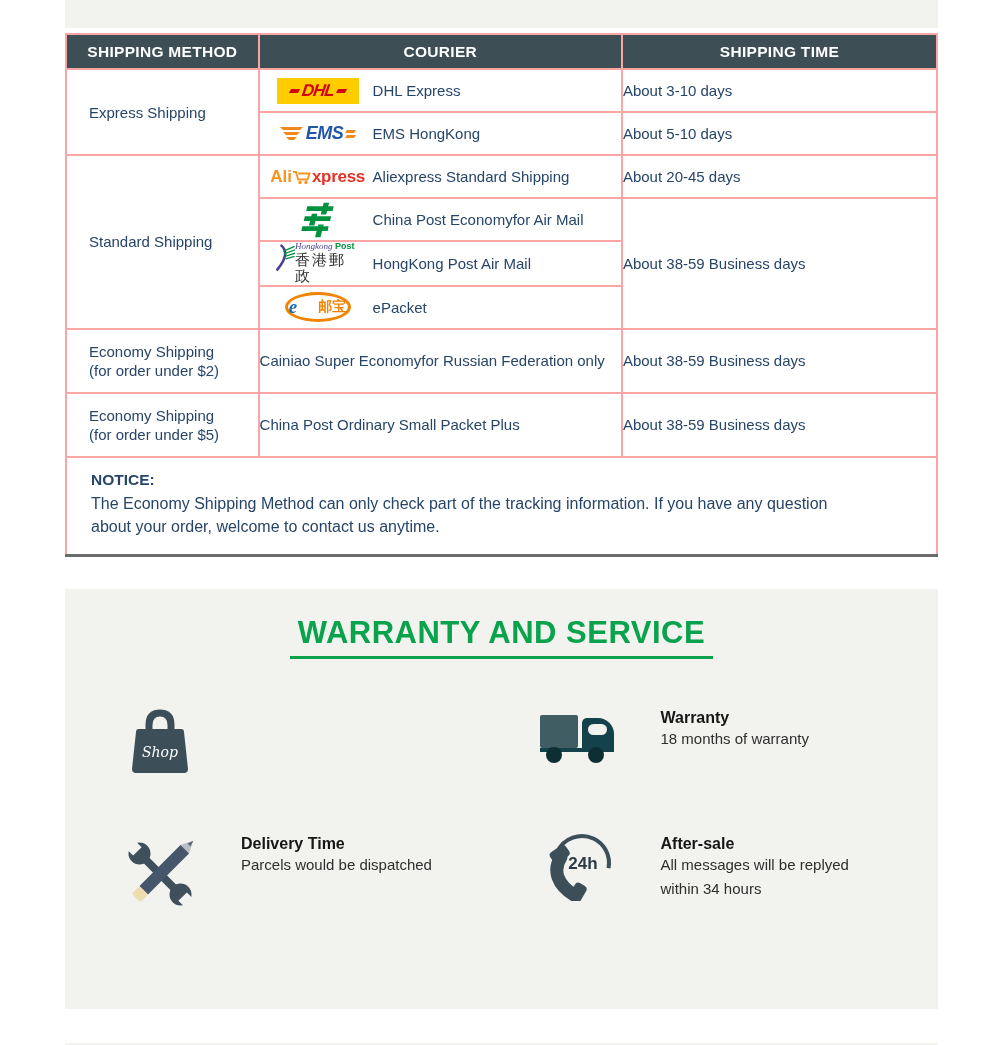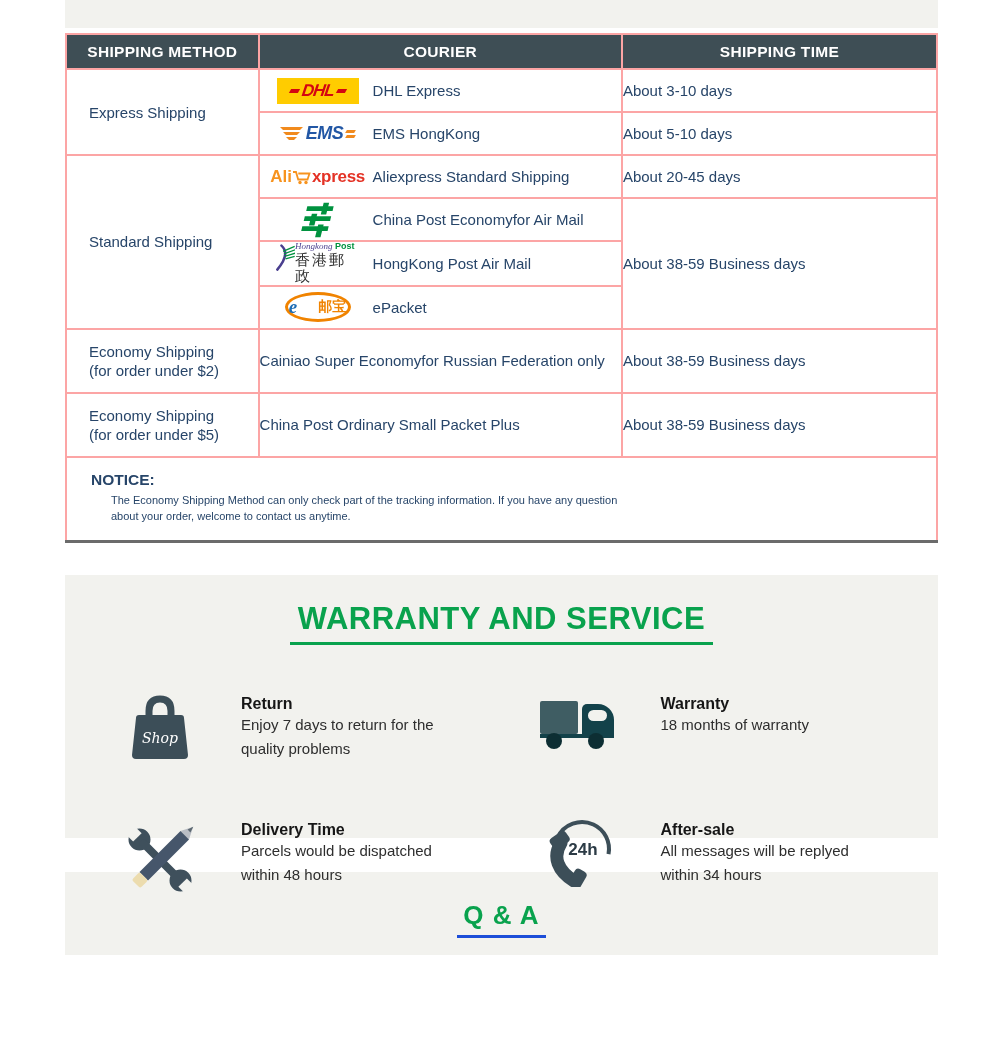--- a/index.html
+++ b/index.html
@@ -31,21 +31,21 @@
   td.method .m2 { margin-top: 2px; }
   td.courier { width: 364px; height: 43px; padding: 0 4px 0 14px; }
   td.courier .cwrap { display: flex; align-items: center; gap: 11px; }
   .logo-box { width: 88px; min-width: 88px; display: flex; align-items: center; justify-content: center; }
   td.plain-courier { width: 364px; }
   td.time { width: 316px; }
   tr.sub { height: 43px; }
   tr.eco { height: 64px; }
   td.notice-cell { padding: 13px 24px 16px 24px; }
   .notice-label { font-weight: bold; font-size: 15.5px; margin-bottom: 4px; }
-  .notice-line { line-height: 1.42; font-size: 11px; margin-left: 20px; }
+  .notice-line { line-height: 1.42; font-size: 16px; }
 
   
   .dhl-logo {
     background: #ffcc00; width: 82px; height: 26px;
     display: flex; align-items: center; justify-content: center; gap: 3px;
   }
   .dhl-text {
     color: #d40511; font-weight: bold; font-style: italic;
     font-size: 17px; letter-spacing: -1px; transform: skewX(-8deg);
   }
@@ -65,21 +65,21 @@
   .hk-cjk { font-size: 15px; color: #333; letter-spacing: 2px; }
   .ep-logo {
     width: 66px; height: 30px; border: 3px solid #f08300; border-radius: 50%;
     display: flex; align-items: center; justify-content: center; gap: 1px; background: #fff;
   }
   .ep-e { color: #1b6cb5; font-weight: bold; font-style: italic; font-size: 19px; font-family: "Liberation Serif", serif; }
   .ep-cjk { color: #f08300; font-weight: bold; font-size: 14px; padding-left: 20px; }
 
   
   .panel { background: #f2f2ee; }
-  .warranty-panel { margin-top: 32px; height: 263px; padding-top: 26px; }
+  .warranty-panel { margin-top: 32px; height: 420px; padding-top: 26px; }
   .panel-title-row { text-align: center; }
   .panel-title {
     display: inline-block; color: #09a24d; font-weight: bold;
     font-size: 31px; letter-spacing: .5px;
     border-bottom: 3px solid #09a24d; padding: 0 8px 5px 8px;
   }
   .w-grid {
     display: grid; grid-template-columns: 1fr 1fr;
     margin-top: 46px; row-gap: 52px;
   }
@@ -270,25 +270,20 @@
     <div class="w-grid">
 
       <div class="w-item left-col">
         <span class="w-icon-box">
           <svg width="74" height="74" viewBox="0 0 74 74">
             <path d="M26,27 v-7 q0,-12 11,-12 q11,0 11,12 v7" fill="none" stroke="#3c4e58" stroke-width="7" stroke-linejoin="round"></path>
             <path d="M16,24 h42 a3,3 0 0 1 3,3 l4,37 a4,4 0 0 1 -4,4 H13 a4,4 0 0 1 -4,-4 l4,-37 a3,3 0 0 1 3,-3 z" fill="#3c4e58"></path>
             <text x="37" y="52" text-anchor="middle" font-size="14" font-style="italic" font-family="DejaVu Serif, serif" fill="#ffffff">Shop</text>
           </svg>
         </span>
-        <div>
-          <div class="w-title">Return</div>
-          <div class="w-line">Enjoy 7 days to return for the</div>
-          <div class="w-line">quality problems</div>
-        </div>
       </div>
 
       <div class="w-item right-col warranty-gap">
         <span class="w-icon-box">
           <svg width="84" height="60" viewBox="0 0 84 60">
             <rect x="2" y="10" width="38" height="33" rx="2" fill="#3f5d63"></rect>
             <path d="M44,43 V18 a5,5 0 0 1 5,-5 h11 a16,16 0 0 1 16,16 v14 z" fill="#13424a"></path>
             <rect x="50" y="19" width="19" height="11" rx="5.5" fill="#f2f2ee"></rect>
             <rect x="2" y="43" width="74" height="4" fill="#13424a"></rect>
             <circle cx="16" cy="50" r="8" fill="#0d2e33"></circle>
@@ -315,21 +310,20 @@
               <polygon points="34,8 46,8 40,-4" fill="#b9bdc4"></polygon>
               <polygon points="38,2 42,2 40,-4" fill="#5b6770"></polygon>
               <rect x="34" y="8" width="12" height="58" fill="#46566b"></rect>
               <rect x="34" y="66" width="12" height="11" rx="2" fill="#ecdcae"></rect>
             </g>
           </svg>
         </span>
         <div>
           <div class="w-title">Delivery Time</div>
           <div class="w-line">Parcels would be dispatched</div>
-          <div class="w-line">within 48 hours</div>
         </div>
       </div>
 
       <div class="w-item right-col">
         <span class="w-icon-box">
           <svg width="72" height="70" viewBox="0 0 72 70">
             <circle cx="38" cy="32" r="27" fill="none" stroke="#3c4e58" stroke-width="4" stroke-dasharray="120 50" transform="rotate(115 38 32)"></circle>
             <text x="39" y="38" text-anchor="middle" font-size="17" font-weight="bold" font-family="Liberation Sans, sans-serif" fill="#2c3b46">24h</text>
             <path d="M17,26 c-9,14 -3,28 13,38" stroke="#3c4e58" stroke-width="13" fill="none" stroke-linecap="round"></path>
             <rect x="6" y="17" width="19" height="13" rx="4" fill="#3c4e58" transform="rotate(-35 15 23)"></rect>

